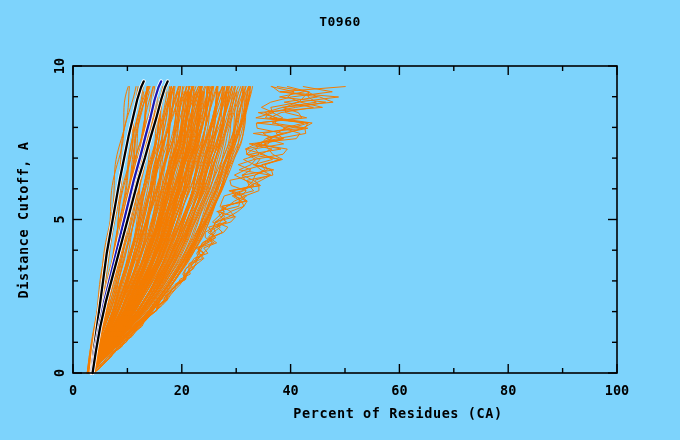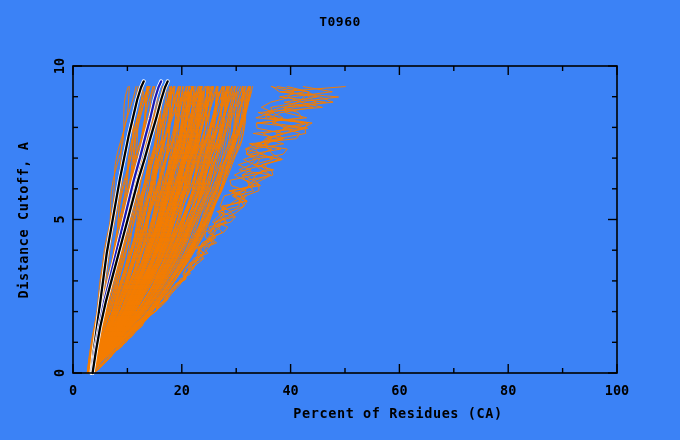--- a/index.html
+++ b/index.html
@@ -10,21 +10,21 @@
   body {
     width: 680px;
     height: 440px;
     overflow: hidden;
     font-family: "DejaVu Sans Mono", monospace;
   }
   #plot-root {
     position: relative;
     width: 680px;
     height: 440px;
-    background: #3b82f6;
+    background: #7dd3fc;
   }
   #chart-title {
     position: absolute;
     left: 0;
     top: 14px;
     width: 680px;
     text-align: center;
     font-family: "DejaVu Sans Mono", monospace;
     font-size: 13px;
     font-weight: bold;

